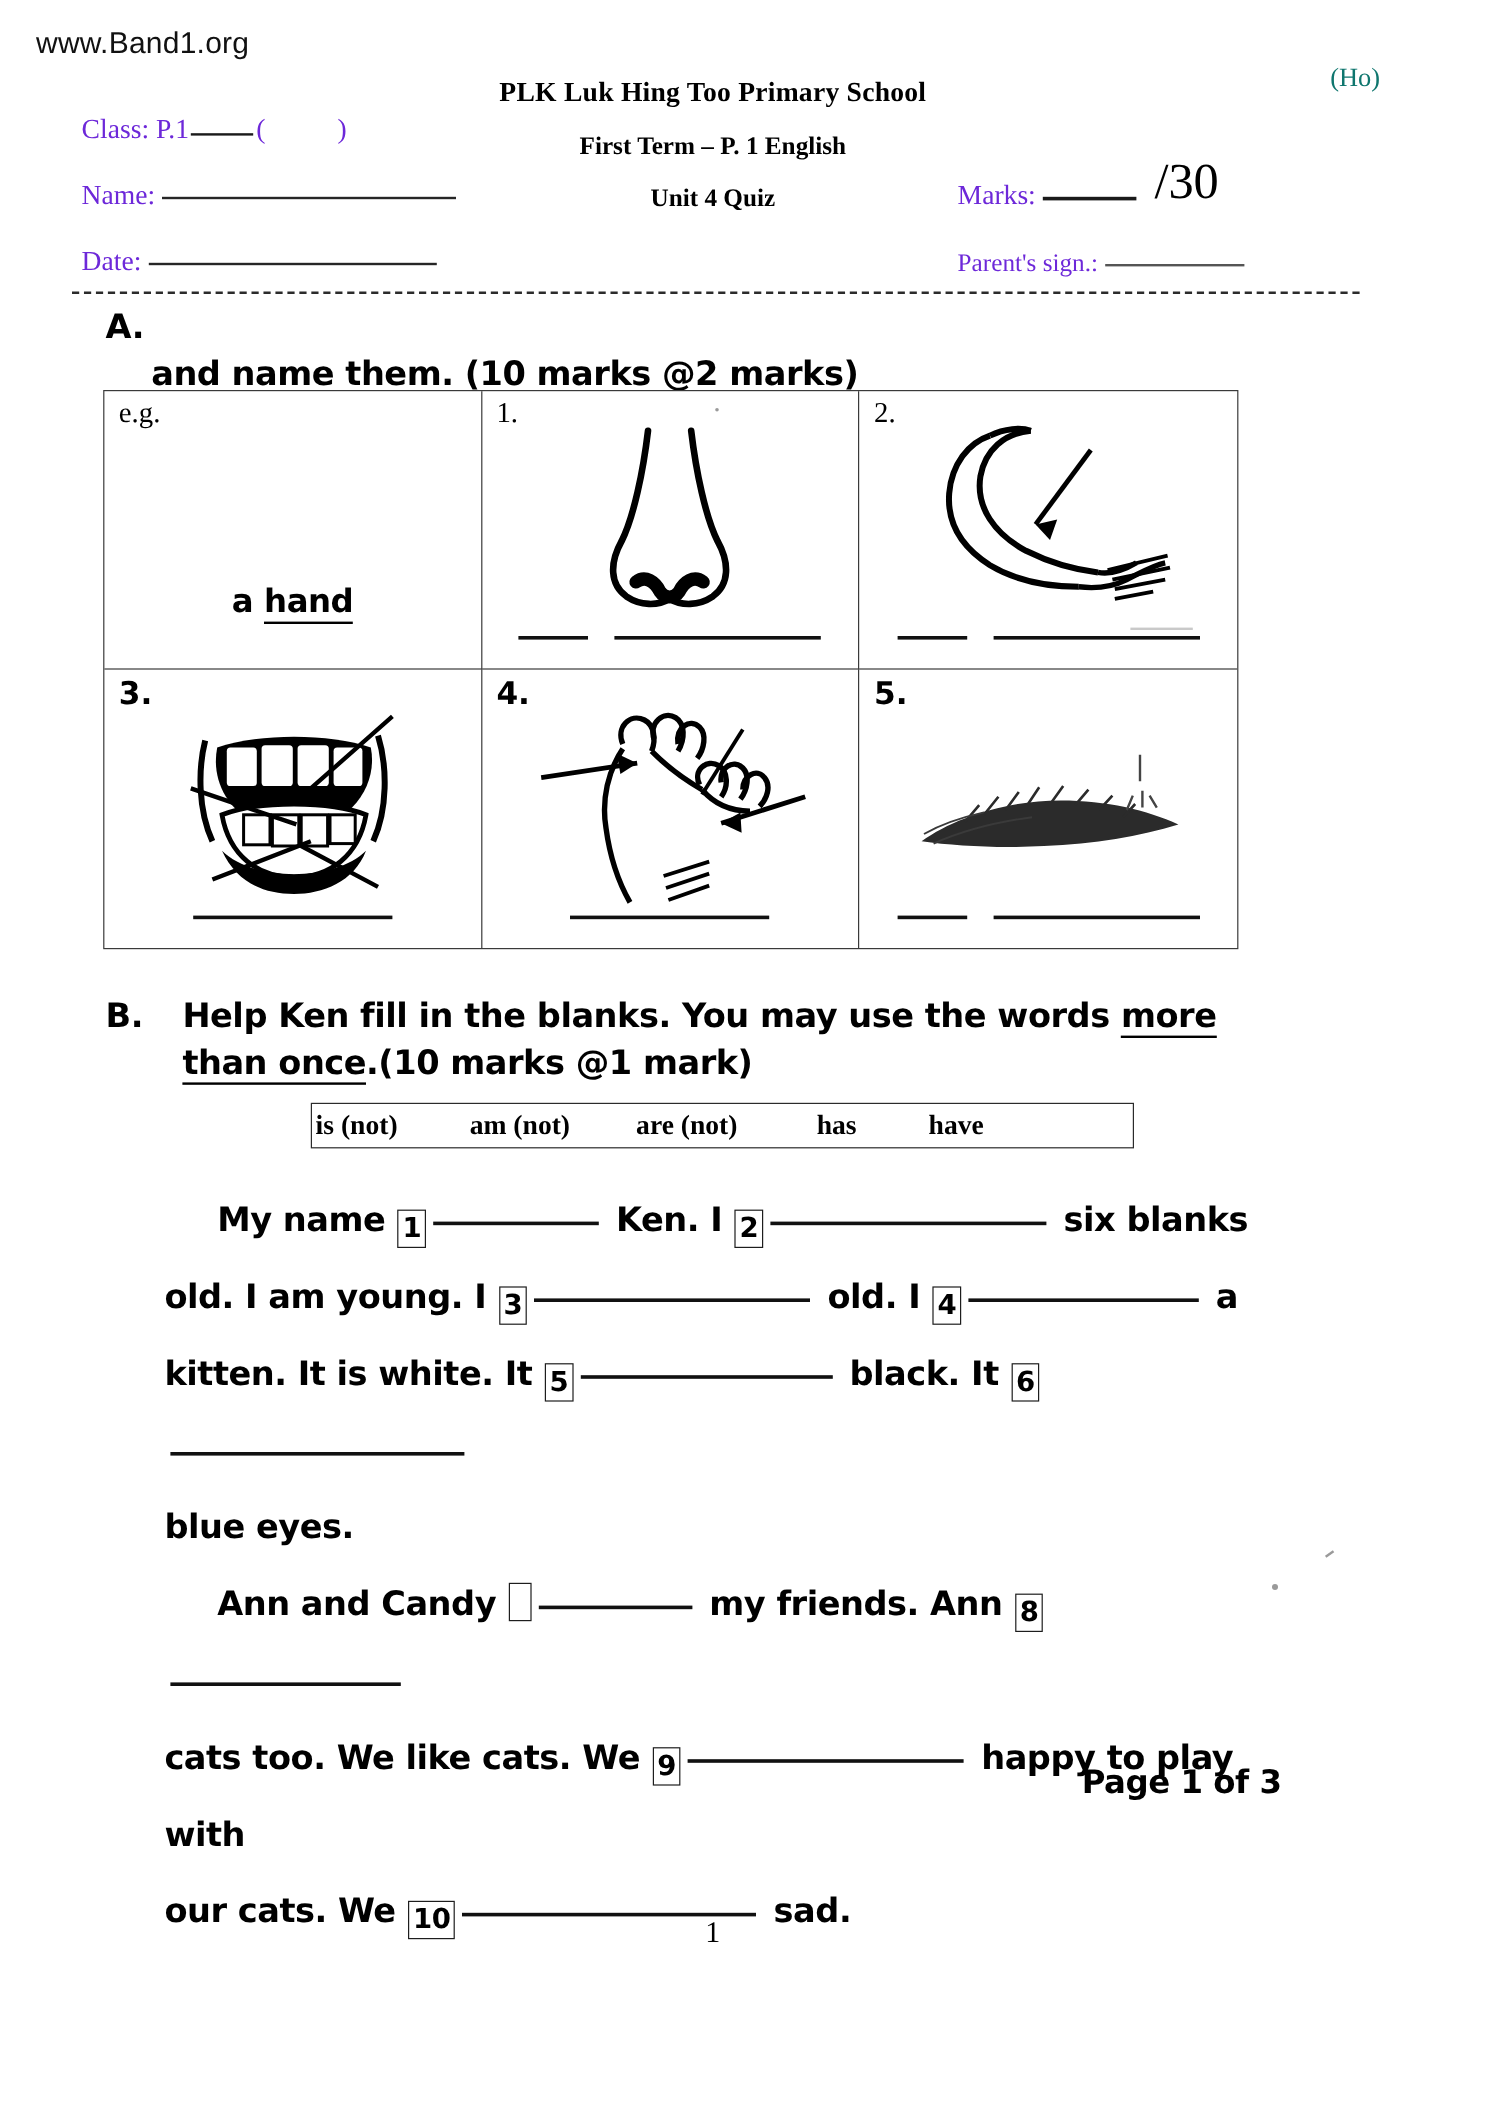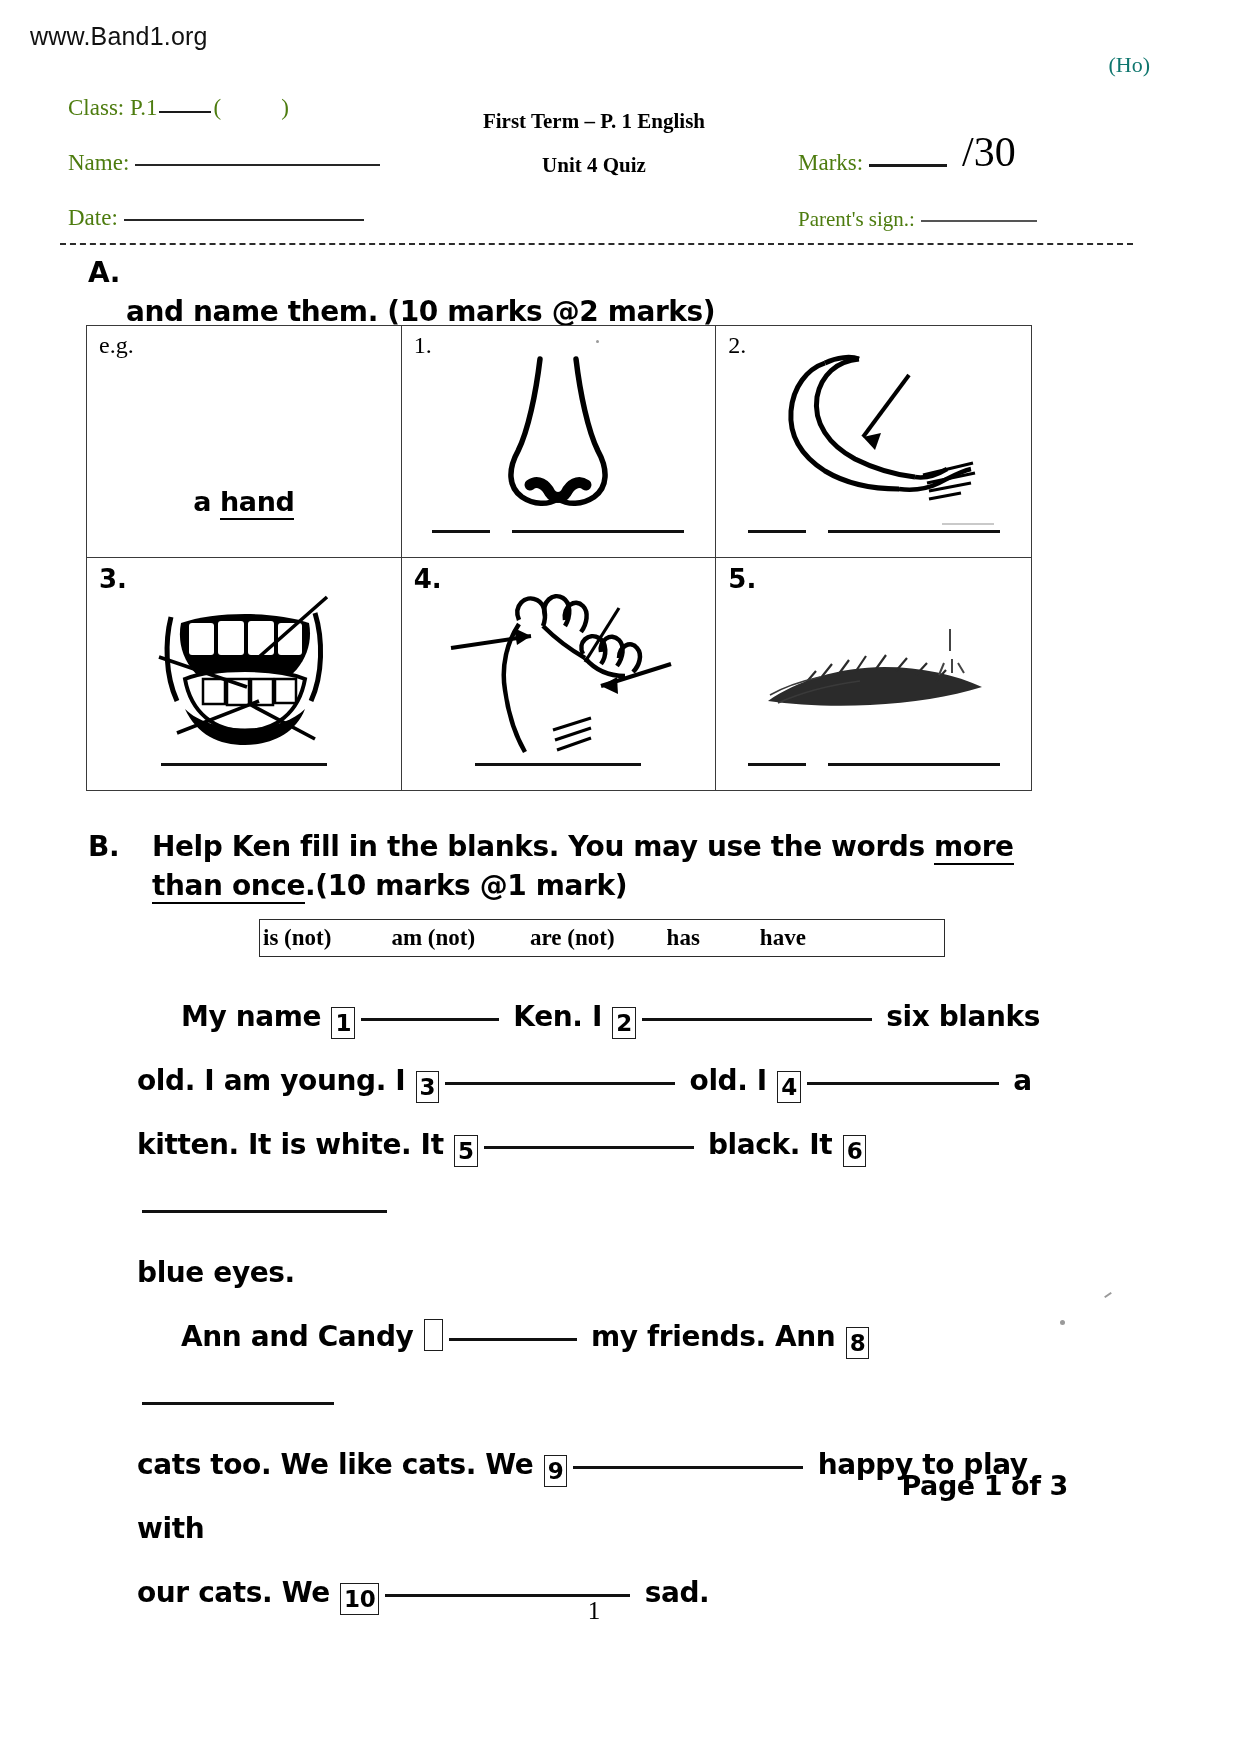--- a/index.html
+++ b/index.html
@@ -32,21 +32,21 @@
   .sch-sub1{
     position:absolute;left:0;right:0;top:109px;text-align:center;
     font-family:"Liberation Serif",serif;font-weight:bold;font-size:21px;
   }
   .sch-sub2{
     position:absolute;left:0;right:0;top:153px;text-align:center;
     font-family:"Liberation Serif",serif;font-weight:bold;font-size:21px;
   }
   .fld{
     position:absolute;
-    font-family:"Liberation Serif",serif;font-size:23px;color:#4d7c0f;
+    font-family:"Liberation Serif",serif;font-size:23px;color:#6d28d9;
     white-space:nowrap;
   }
   .f-class{left:68px;top:95px;}
   .f-name{left:68px;top:150px;}
   .f-date{left:68px;top:205px;}
   .f-marks{left:798px;top:150px;}
   .f-parent{left:798px;top:207px;font-size:21px;}
   .over30{
     position:absolute;left:962px;top:128px;
     font-family:"Liberation Serif",serif;font-size:42px;
@@ -129,21 +129,21 @@
   .wordbank{
     position:absolute;left:259px;top:919px;width:684px;height:36px;
     border:1.6px solid #2b2b2b;
     display:flex;align-items:center;
     font-family:"Liberation Serif",serif;font-weight:bold;font-size:23px;
   }
   .wb-item{white-space:nowrap;}
   .wb-0{margin-left:3px;}
   .wb-1{margin-left:60px;}
   .wb-2{margin-left:55px;}
-  .wb-3{margin-left:52px;}
+  .wb-3{margin-left:66px;}
   .wb-4{margin-left:60px;}
 
   .para{
     position:absolute;left:137px;right:120px;top:985px;
     font-size:28px;line-height:64px;
   }
   .para p{margin:0;}
   .indent{display:inline-block;width:44px;}
   .numbox{
     display:inline-block;
@@ -170,20 +170,21 @@
   .speck{position:absolute;background:#9a9a9a;}
 </style>
 </head>
 <body>
 
 <div class="page">
 
   <div class="watermark">www.Band1.org</div>
   <div class="ho">(Ho)</div>
 
+  <div class="sch-title">PLK Luk Hing Too Primary School</div>
   <div class="sch-sub1">First Term – P. 1 English</div>
   <div class="sch-sub2">Unit 4 Quiz</div>
 
   <div class="fld f-class">
     <span>Class: P.1</span><span class="rule-cls"></span><span>(</span><span style="display:inline-block;width:60px"></span><span>)</span>
   </div>
 
   <div class="fld f-name">
     <span>Name:</span><span class="rule-nm"></span>
   </div>

